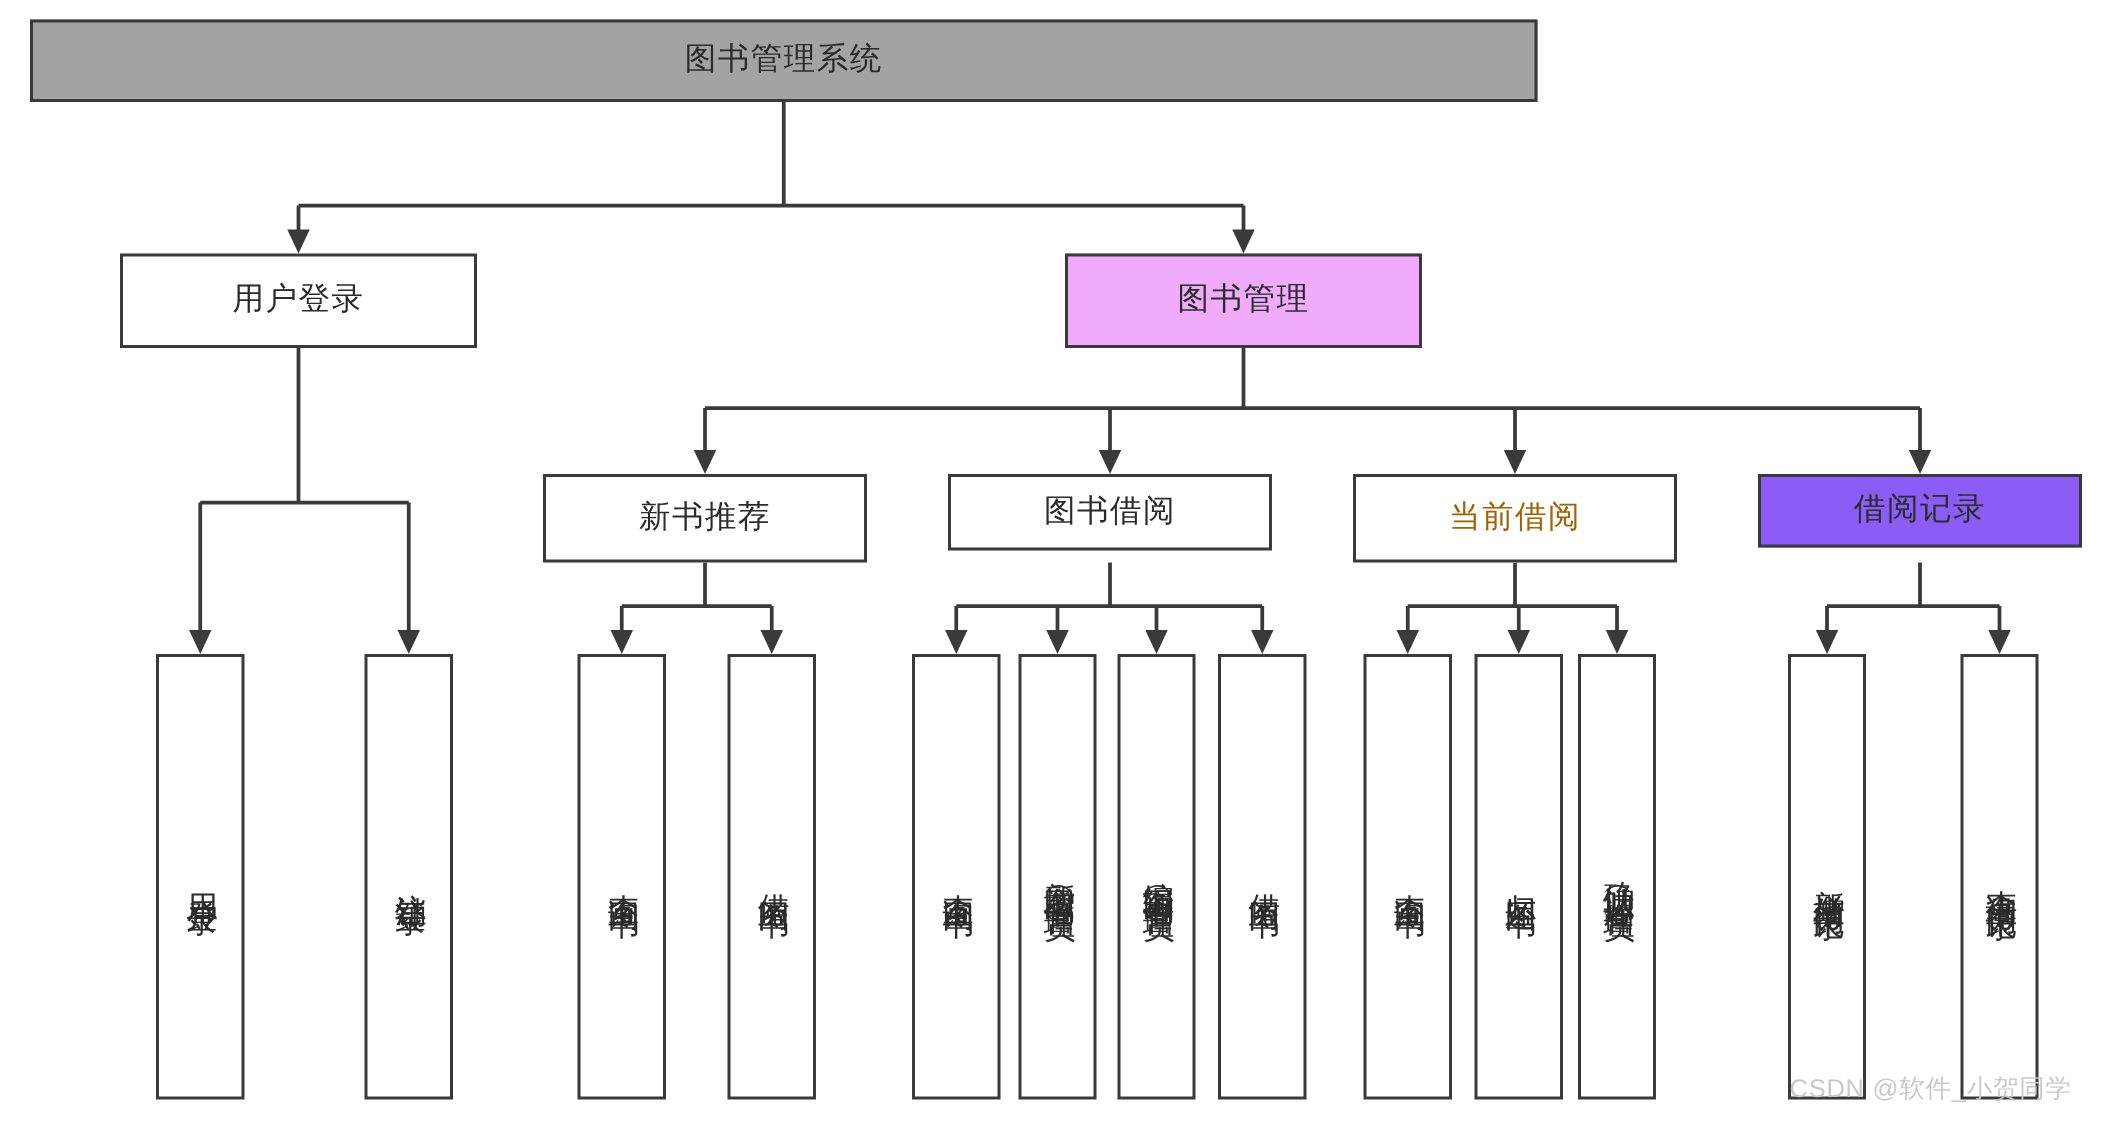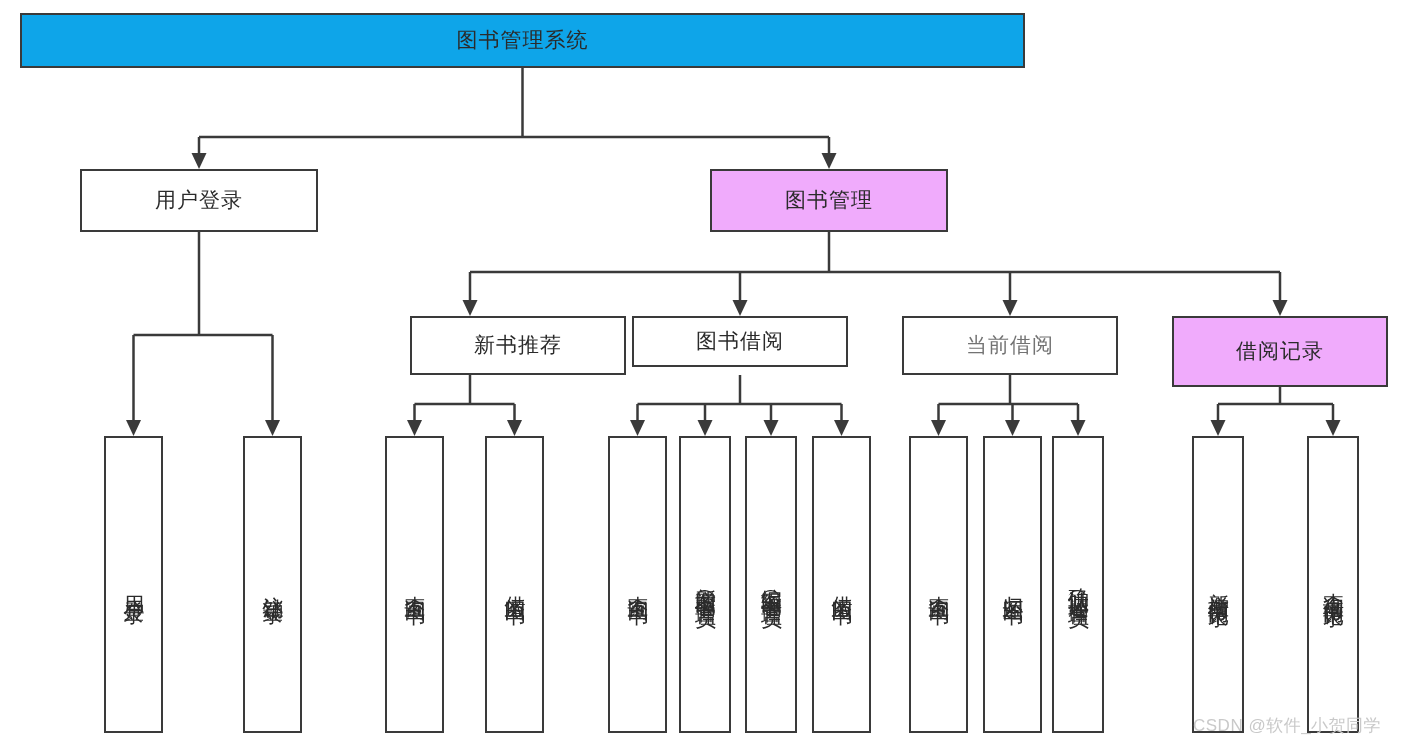--- a/index.html
+++ b/index.html
@@ -112,39 +112,39 @@
       <line x1="1078" y1="404" x2="1078" y2="422" stroke="#3a3a3a" stroke-width="2.5"></line>
       <polygon points="1070.5,420 1085.5,420 1078,436" fill="#3a3a3a"></polygon>
       <line x1="1280" y1="375" x2="1280" y2="404" stroke="#3a3a3a" stroke-width="2.5"></line>
       <line x1="1218" y1="404" x2="1333" y2="404" stroke="#3a3a3a" stroke-width="2.5"></line>
       <line x1="1218" y1="404" x2="1218" y2="422" stroke="#3a3a3a" stroke-width="2.5"></line>
       <polygon points="1210.5,420 1225.5,420 1218,436" fill="#3a3a3a"></polygon>
       <line x1="1333" y1="404" x2="1333" y2="422" stroke="#3a3a3a" stroke-width="2.5"></line>
       <polygon points="1325.5,420 1340.5,420 1333,436" fill="#3a3a3a"></polygon>
     </svg>
   <div id="nodes">
-      <div class="node horizontal" style="left: 20px; top: 13px; width: 1005px; height: 55px; border-color: rgb(58, 58, 58); background: #0ea5e9;">
+      <div class="node horizontal" style="left: 20px; top: 13px; width: 1005px; height: 55px; border-color: rgb(58, 58, 58); background: #a3a3a3;">
         <span class="node-label" style="color: rgb(43, 43, 43);">图书管理系统</span>
       </div>
       <div class="node horizontal" style="left: 80px; top: 169px; width: 238px; height: 63px; border-color: rgb(58, 58, 58); background: rgb(255, 255, 255);">
         <span class="node-label" style="color: rgb(43, 43, 43);">用户登录</span>
       </div>
       <div class="node horizontal" style="left: 710px; top: 169px; width: 238px; height: 63px; border-color: rgb(58, 58, 58); background: #f0abfc;">
         <span class="node-label" style="color: rgb(43, 43, 43);">图书管理</span>
       </div>
-      <div class="node horizontal" style="left: 362px; top: 316px; width: 216px; height: 59px; border-color: rgb(58, 58, 58); background: rgb(255, 255, 255); margin-left: 48px;">
+      <div class="node horizontal" style="left: 362px; top: 316px; width: 216px; height: 59px; border-color: rgb(58, 58, 58); background: rgb(255, 255, 255);">
         <span class="node-label" style="color: rgb(43, 43, 43);">新书推荐</span>
       </div>
       <div class="node horizontal" style="left: 632px; top: 316px; width: 216px; height: 51px; border-color: rgb(58, 58, 58); background: rgb(255, 255, 255);">
         <span class="node-label" style="color: rgb(43, 43, 43);">图书借阅</span>
       </div>
       <div class="node horizontal" style="left: 902px; top: 316px; width: 216px; height: 59px; border-color: rgb(58, 58, 58); background: rgb(255, 255, 255);">
-        <span class="node-label" style="color: #737373;">当前借阅</span>
+        <span class="node-label" style="color: #a16207;">当前借阅</span>
       </div>
-      <div class="node horizontal" style="left: 1172px; top: 316px; width: 216px; height: 71px; border-color: rgb(58, 58, 58); background: #f0abfc;">
+      <div class="node horizontal" style="left: 1172px; top: 316px; width: 216px; height: 49px; border-color: rgb(58, 58, 58); background: #8b5cf6;">
         <span class="node-label" style="color: rgb(43, 43, 43);">借阅记录</span>
       </div>
       <div class="node vertical" style="left: 104px; top: 436px; width: 59px; height: 297px; border-color: rgb(58, 58, 58); background: rgb(255, 255, 255);">
         <span class="node-label" style="color: rgb(43, 43, 43);">用户登录</span>
       </div>
       <div class="node vertical" style="left: 243px; top: 436px; width: 59px; height: 297px; border-color: rgb(58, 58, 58); background: rgb(255, 255, 255);">
         <span class="node-label" style="color: rgb(43, 43, 43);">注销登录</span>
       </div>
       <div class="node vertical" style="left: 385px; top: 436px; width: 59px; height: 297px; border-color: rgb(58, 58, 58); background: rgb(255, 255, 255);">
         <span class="node-label" style="color: rgb(43, 43, 43);">查询图书</span>

